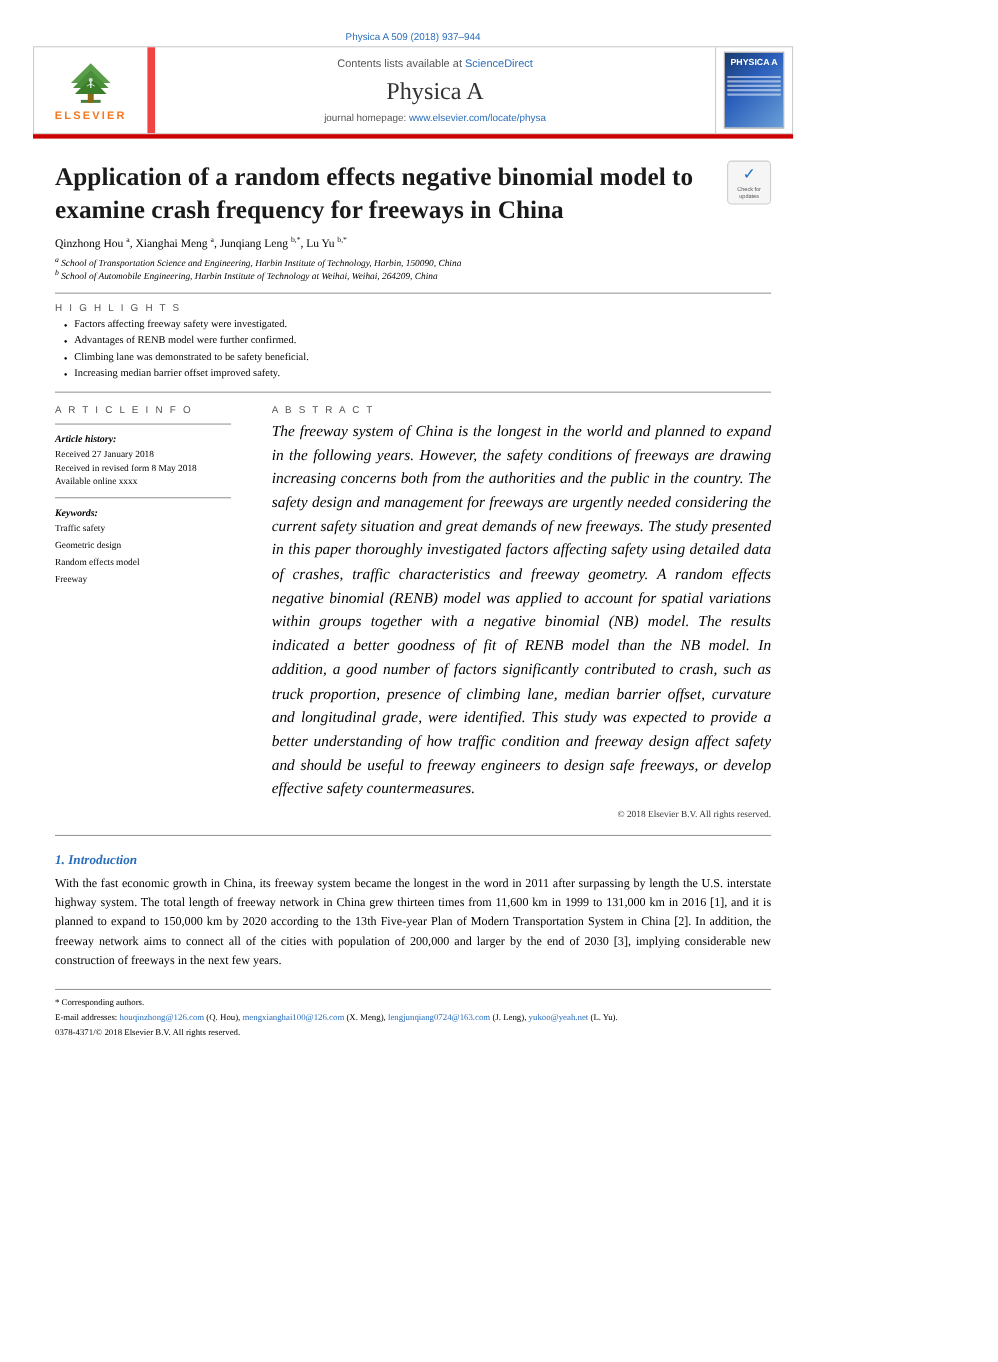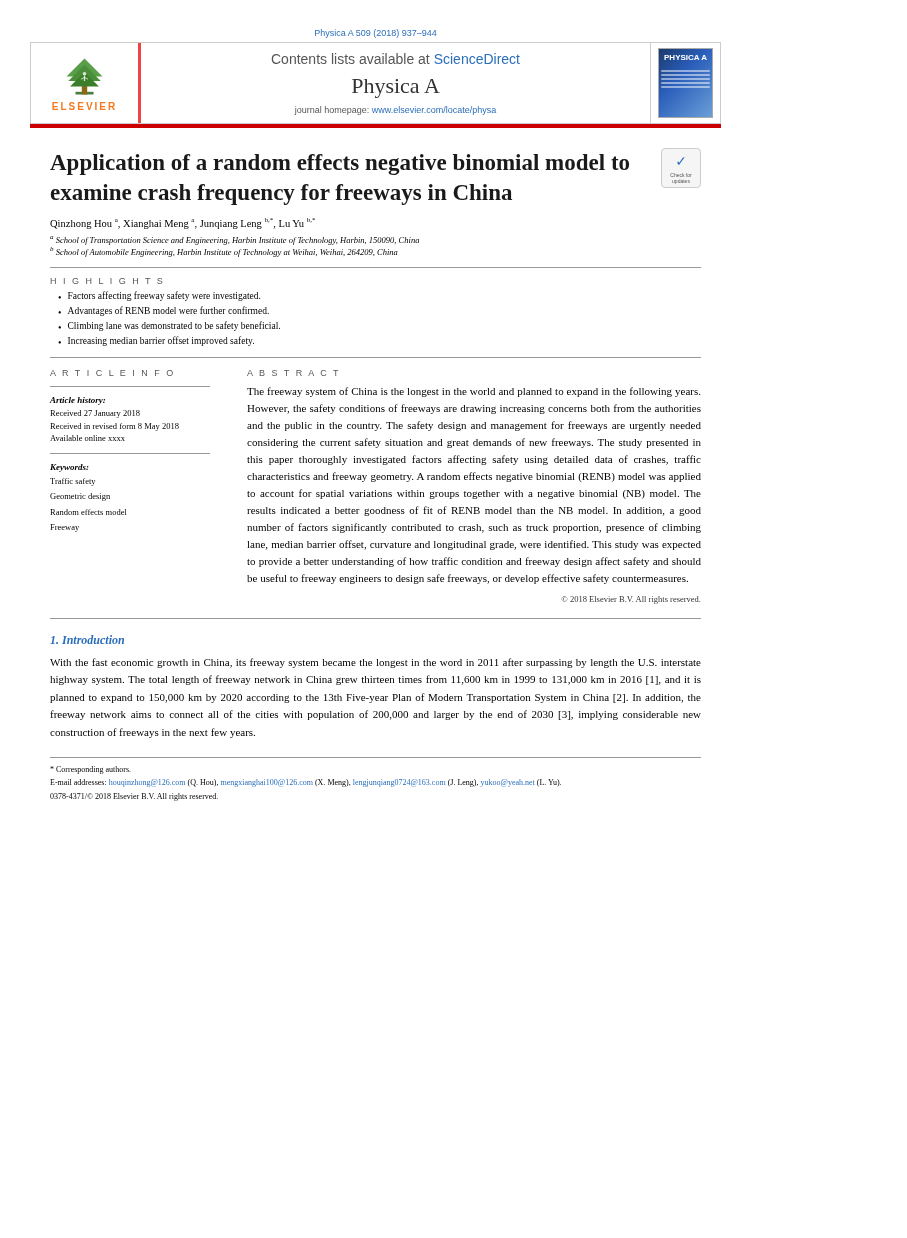--- a/index.html
+++ b/index.html
@@ -29,21 +29,21 @@
     
     .journal-header {
       border: 1px solid #ccc;
       margin: 0 30px;
       display: flex;
       align-items: stretch;
       min-height: 80px;
     }
     .journal-header-left {
       width: 110px;
-      border-right: 3px solid #ef4444;
+      border-right: 7px solid #ef4444;
       display: flex;
       align-items: center;
       justify-content: center;
       padding: 8px;
     }
     .elsevier-logo {
       display: flex;
       flex-direction: column;
       align-items: center;
     }
@@ -62,21 +62,21 @@
     .journal-header-middle {
       flex: 1;
       display: flex;
       flex-direction: column;
       align-items: center;
       justify-content: center;
       padding: 8px;
     }
     .sciencedirect-line {
       font-family: Arial, sans-serif;
-      font-size: 14px;
+      font-size: 10px;
       color: #555;
       margin-bottom: 6px;
     }
     .sciencedirect-link {
       color: #2a6ebb;
       text-decoration: none;
     }
     .physica-a-title {
       font-size: 22px;
       font-family: "Times New Roman", serif;
@@ -277,23 +277,24 @@
     
     .abstract-header {
       font-family: Arial, sans-serif;
       font-size: 9px;
       letter-spacing: 2px;
       color: #555;
       text-transform: uppercase;
       margin-bottom: 5px;
     }
     .abstract-text {
-      font-size: 11px;
+      font-size: 14px;
       line-height: 1.55;
       text-align: justify;
+      font-style: italic;
     }
     .copyright-line {
       font-size: 8.5px;
       text-align: right;
       margin-top: 6px;
       color: #333;
     }
 
     
     .section-number-title {

